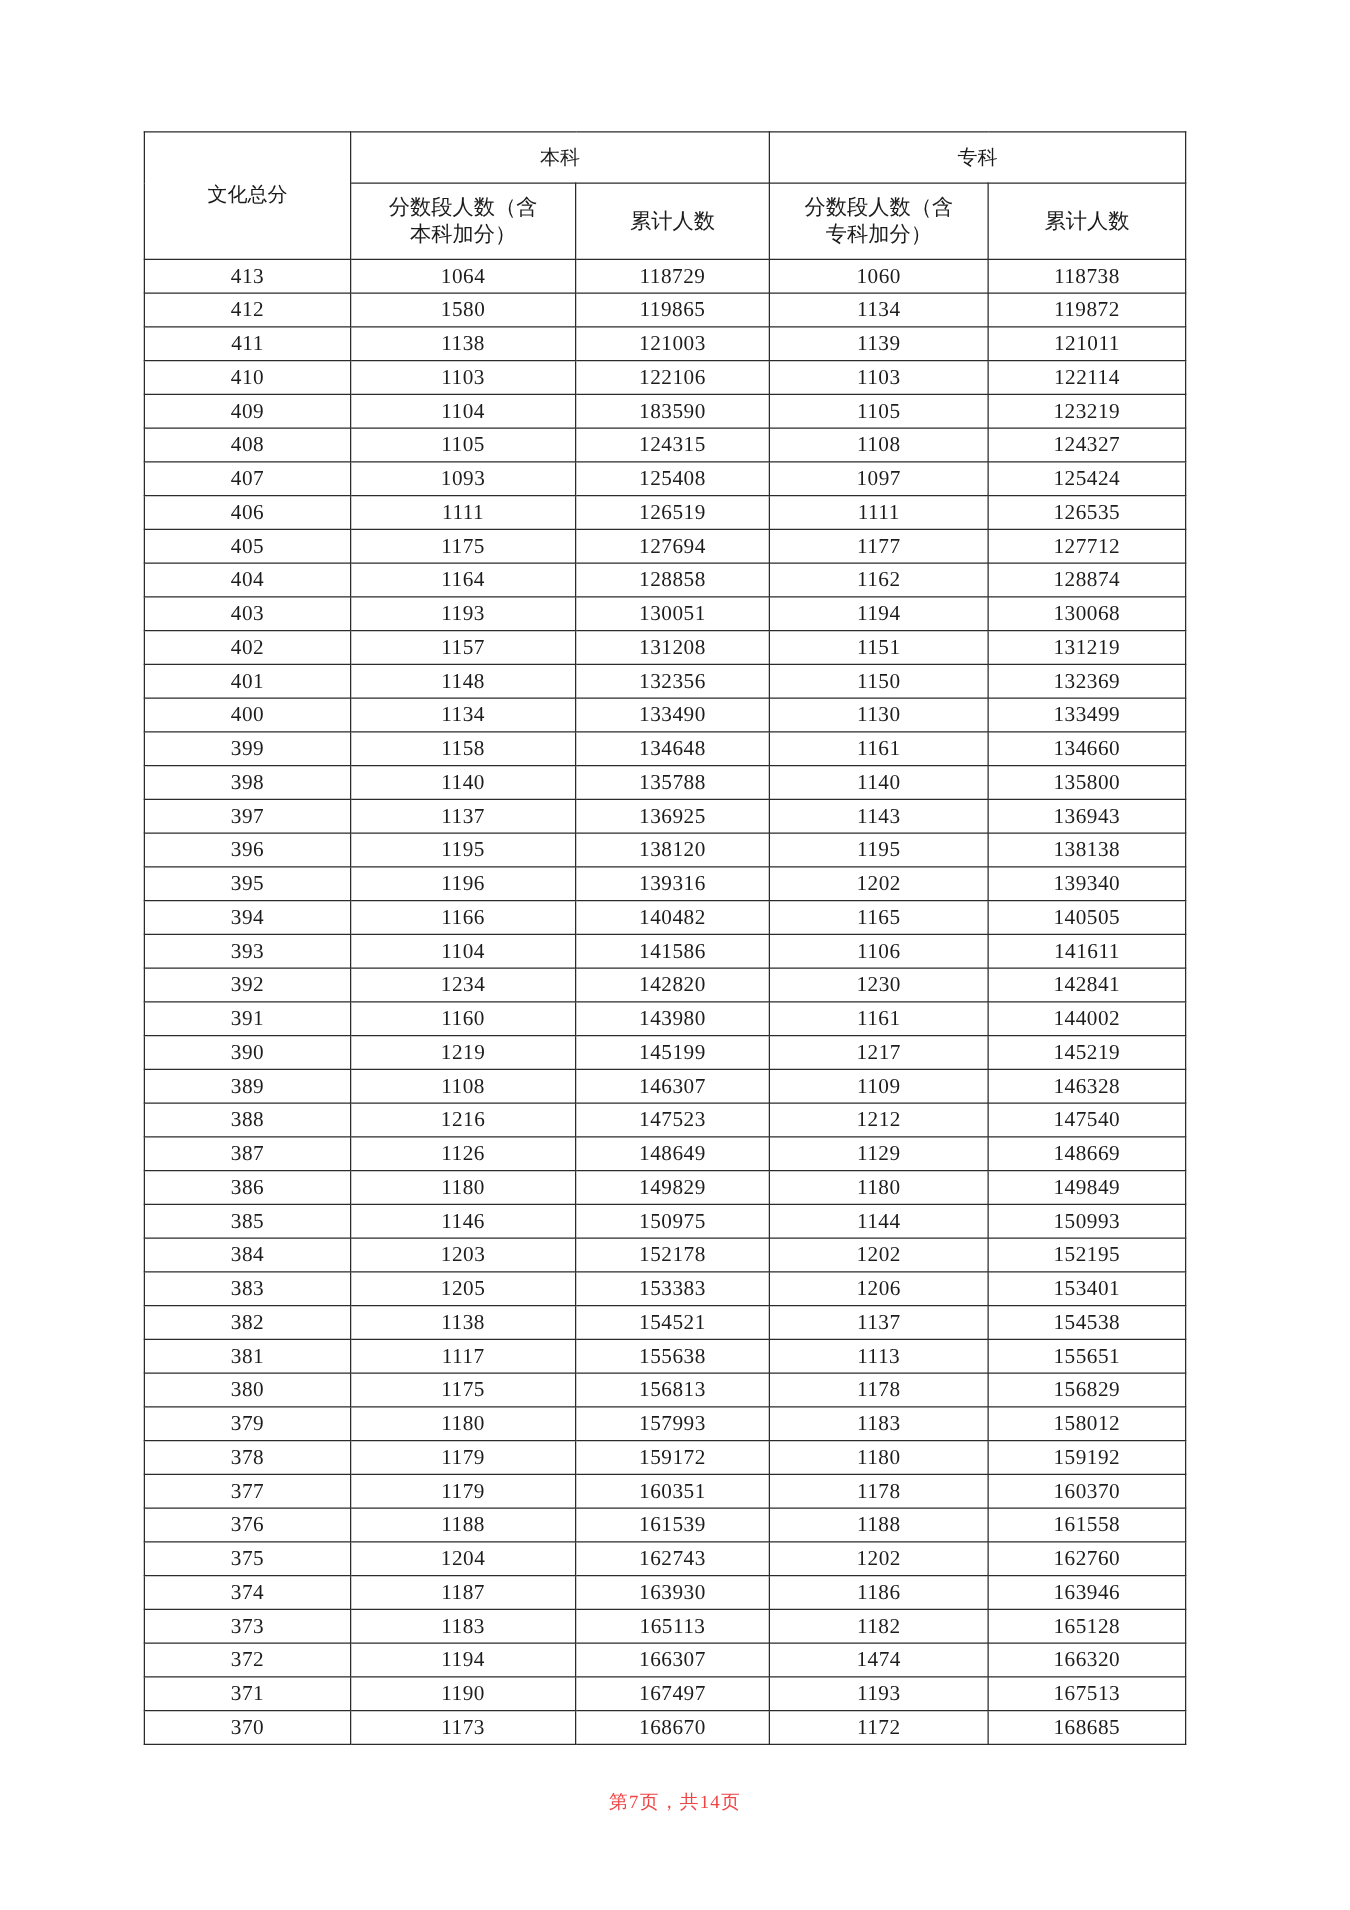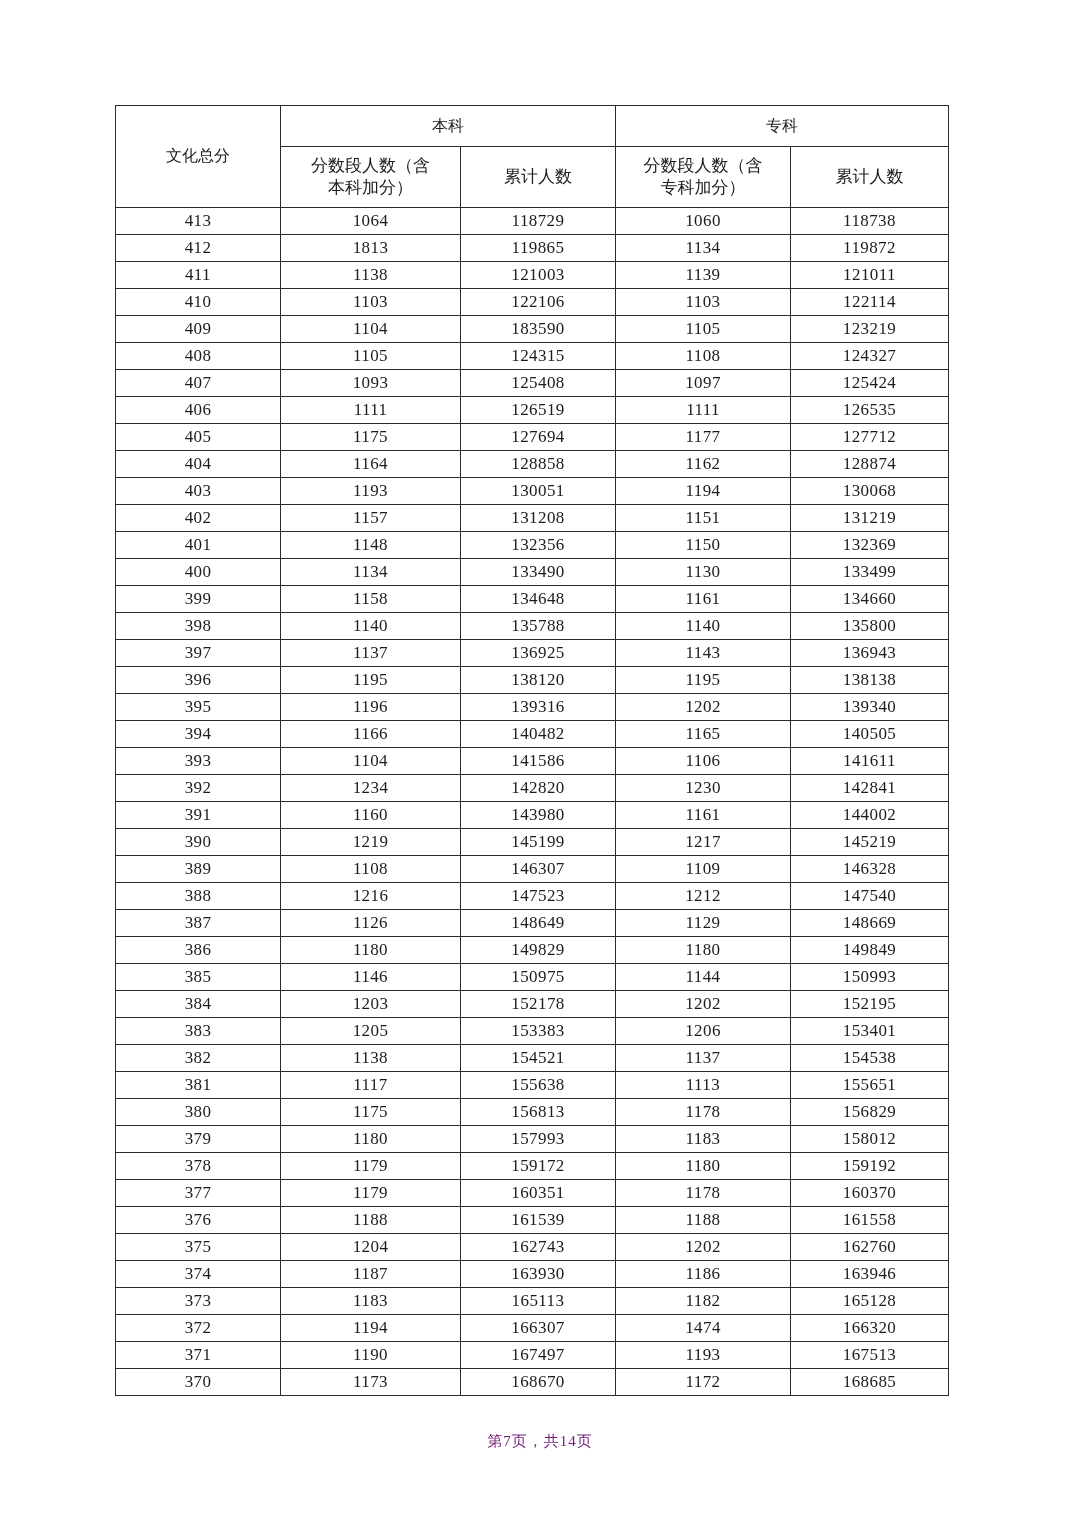--- a/index.html
+++ b/index.html
@@ -59,21 +59,21 @@
     font-size: 17px;
     letter-spacing: 0.4px;
   }
   .footer {
     position: absolute;
     left: 0;
     top: 1432px;
     width: 100%;
     text-align: center;
     font-size: 15px;
-    color: #701a75;
+    color: #ef4444;
     letter-spacing: 1px;
   }
 </style>
 </head>
 <body>
 
 <div class="page">
 
   <table class="score-table">
     <colgroup>
@@ -101,21 +101,21 @@
     <tbody>
         <tr>
           <td>413</td>
           <td>1064</td>
           <td>118729</td>
           <td>1060</td>
           <td>118738</td>
         </tr>
         <tr>
           <td>412</td>
-          <td>1813</td>
+          <td>1580</td>
           <td>119865</td>
           <td>1134</td>
           <td>119872</td>
         </tr>
         <tr>
           <td>411</td>
           <td>1138</td>
           <td>121003</td>
           <td>1139</td>
           <td>121011</td>

